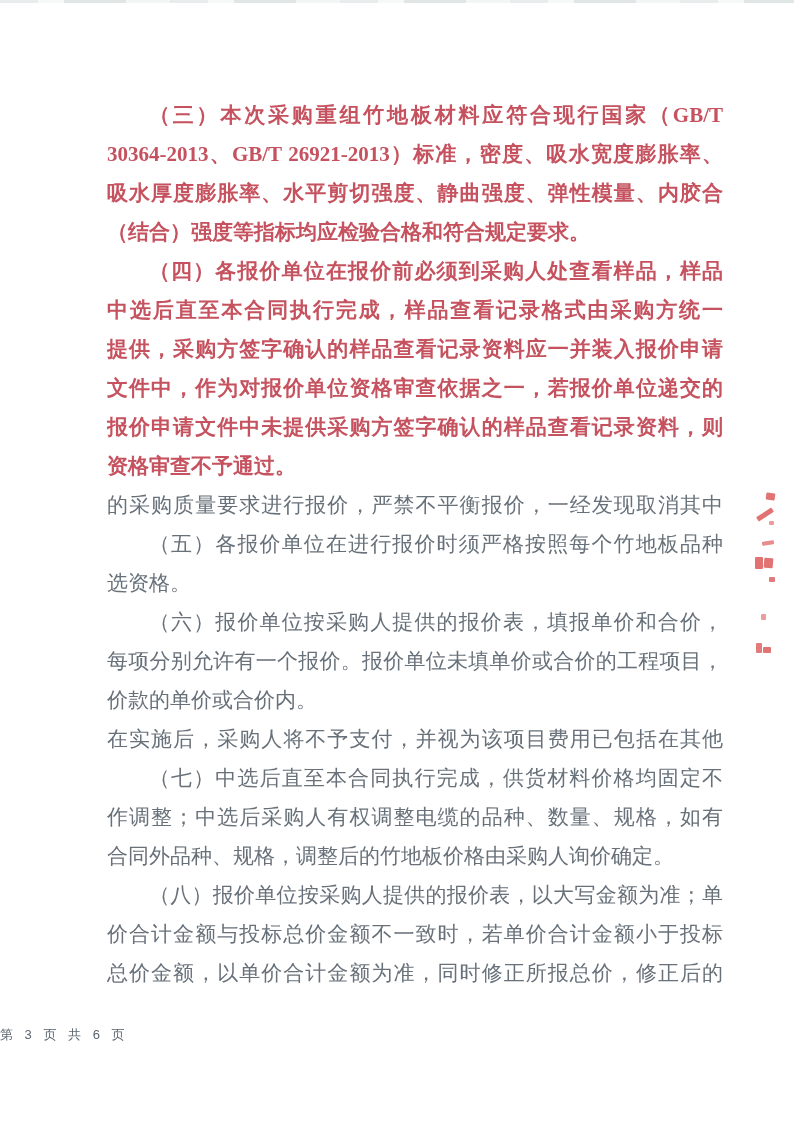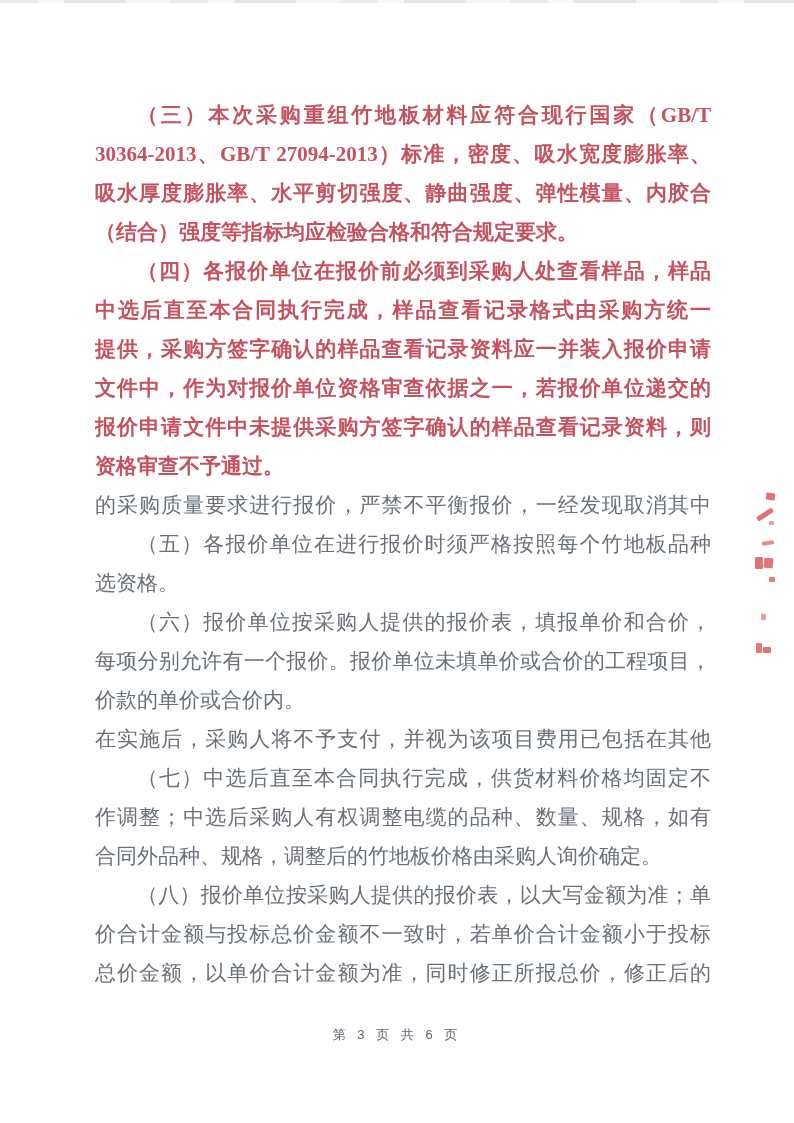--- a/index.html
+++ b/index.html
@@ -11,38 +11,37 @@
     font-family:"Liberation Serif","DejaVu Serif",serif;
   }
   
   .scan-edge{
     position:absolute;top:0;left:0;width:794px;height:3px;
     background:repeating-linear-gradient(90deg,
       #e6eaea 0 38px,#f6f8f8 38px 64px,#dde3e3 64px 126px,#f2f5f5 126px 170px);
     opacity:.9;
   }
   .text-block{
-    position:absolute;left:95px;top:96px;width:616px;
+    position:absolute;left:107px;top:96px;width:616px;
   }
   .para{margin:0;padding:0;}
   .line{
     font-size:21px;
     height:39px;line-height:39px;
     text-align:justify;
     text-align-last:justify;
     text-justify:inter-character;
     overflow:hidden;
   }
   .line.first{text-indent:42px;}
   .line.last{text-align-last:left;}
   .para.red .line{color:#c5525e;font-weight:700;}
   .para.gray .line{color:#68717a;}
   .footer{
     position:absolute;left:0;top:1026px;width:794px;
-    text-align:center;
     font-size:13px;letter-spacing:4px;color:#5c6570;
     font-family:"Liberation Sans","DejaVu Sans",sans-serif;
   }
   
   .seal-frag{position:absolute;background:#dd5a5a;opacity:.85;border-radius:1px;}
   .f1{left:766px;top:493px;width:9px;height:7px;transform:rotate(8deg);}
   .f2{left:756px;top:512px;width:18px;height:5px;transform:rotate(-33deg);}
   .f2b{left:769px;top:521px;width:5px;height:4px;opacity:.6;}
   .f3{left:762px;top:541px;width:12px;height:4px;transform:rotate(-8deg);opacity:.7;}
   .f4{left:755px;top:557px;width:8px;height:12px;}
@@ -56,21 +55,21 @@
 <body>
 
 <div class="page">
 
   <div class="scan-edge"></div>
 
   <div class="text-block">
 
     <div class="para red">
       <div class="line first">（三）本次采购重组竹地板材料应符合现行国家（GB/T</div>
-      <div class="line">30364-2013、GB/T 27094-2013）标准，密度、吸水宽度膨胀率、</div>
+      <div class="line">30364-2013、GB/T 26921-2013）标准，密度、吸水宽度膨胀率、</div>
       <div class="line">吸水厚度膨胀率、水平剪切强度、静曲强度、弹性模量、内胶合</div>
       <div class="line last">（结合）强度等指标均应检验合格和符合规定要求。</div>
     </div>
 
     <div class="para red">
       <div class="line first">（四）各报价单位在报价前必须到采购人处查看样品，样品</div>
       <div class="line">中选后直至本合同执行完成，样品查看记录格式由采购方统一</div>
       <div class="line">提供，采购方签字确认的样品查看记录资料应一并装入报价申请</div>
       <div class="line">文件中，作为对报价单位资格审查依据之一，若报价单位递交的</div>
       <div class="line">报价申请文件中未提供采购方签字确认的样品查看记录资料，则</div>

